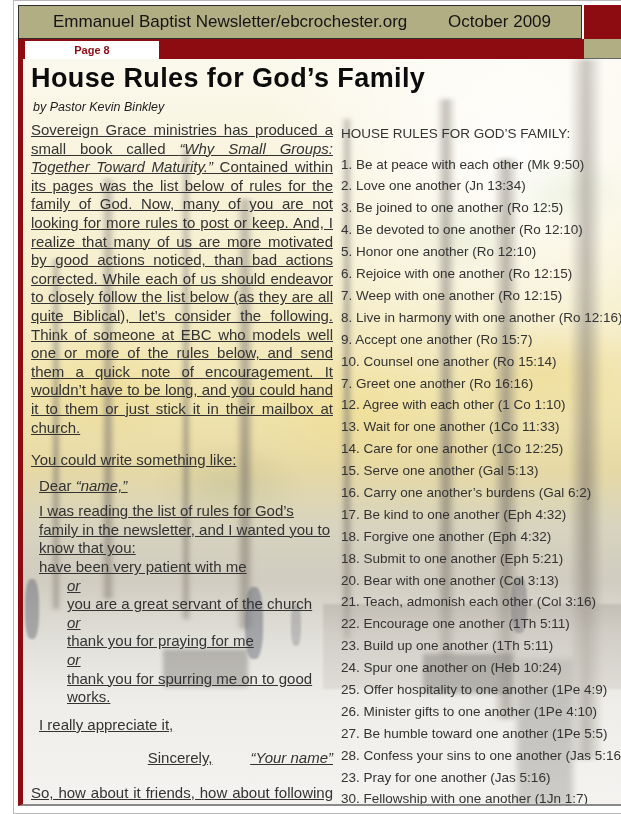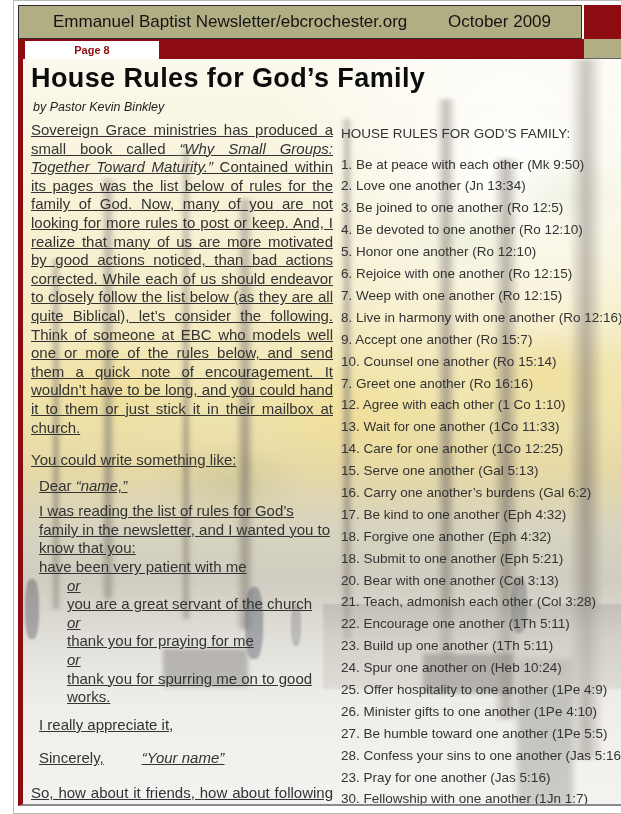--- a/index.html
+++ b/index.html
@@ -82,21 +82,21 @@
   .byline { position:absolute; left:10px; top:41px; font-size:12.5px; font-style:italic; color:#1d1d1d; }
 
   .col-left { position:absolute; left:8px; top:62px; width:302px; font-size:15px; line-height:18.6px; color:#333333;text-decoration:underline; }
   .intro { text-align:justify; }
   .prompt-line { margin-top:14px; }
   .letter { padding-left:8px; margin-top:7px; }
   .salutation { margin-bottom:7px; }
   .u-it { font-style:italic; text-decoration:underline; }
   .alt-indent { padding-left:28px; }
   .closing { margin-top:9px; }
-  .signoff-row { margin-top:15px; }
+  .signoff-row { margin-top:15px;text-align:right; }
   .sig-name { margin-left:38px; }
   .outro { margin-top:16px; text-align:justify; }
 
   .col-right { position:absolute; left:318px; top:66px; width:296px; font-size:13.5px; color:#333333; }
   .rules-heading { line-height:18.6px; margin-bottom:12px; }
   .rule-item { line-height:18.6px; margin-bottom:3.3px; white-space:nowrap; }
 </style>
 </head>
 <body>
 
@@ -177,21 +177,21 @@
           <div class="rule-item"><span>7. </span><span>Greet one another (Ro 16:16)</span></div>
           <div class="rule-item"><span>12. </span><span>Agree with each other (1 Co 1:10)</span></div>
           <div class="rule-item"><span>13. </span><span>Wait for one another (1Co 11:33)</span></div>
           <div class="rule-item"><span>14. </span><span>Care for one another (1Co 12:25)</span></div>
           <div class="rule-item"><span>15. </span><span>Serve one another (Gal 5:13)</span></div>
           <div class="rule-item"><span>16. </span><span>Carry one another’s burdens (Gal 6:2)</span></div>
           <div class="rule-item"><span>17. </span><span>Be kind to one another (Eph 4:32)</span></div>
           <div class="rule-item"><span>18. </span><span>Forgive one another (Eph 4:32)</span></div>
           <div class="rule-item"><span>18. </span><span>Submit to one another (Eph 5:21)</span></div>
           <div class="rule-item"><span>20. </span><span>Bear with one another (Col 3:13)</span></div>
-          <div class="rule-item"><span>21. </span><span>Teach, admonish each other (Col 3:28)</span></div>
+          <div class="rule-item"><span>21. </span><span>Teach, admonish each other (Col 3:16)</span></div>
           <div class="rule-item"><span>22. </span><span>Encourage one another (1Th 5:11)</span></div>
           <div class="rule-item"><span>23. </span><span>Build up one another (1Th 5:11)</span></div>
           <div class="rule-item"><span>24. </span><span>Spur one another on (Heb 10:24)</span></div>
           <div class="rule-item"><span>25. </span><span>Offer hospitality to one another (1Pe 4:9)</span></div>
           <div class="rule-item"><span>26. </span><span>Minister gifts to one another (1Pe 4:10)</span></div>
           <div class="rule-item"><span>27. </span><span>Be humble toward one another (1Pe 5:5)</span></div>
           <div class="rule-item"><span>28. </span><span>Confess your sins to one another (Jas 5:16)</span></div>
           <div class="rule-item"><span>23. </span><span>Pray for one another (Jas 5:16)</span></div>
           <div class="rule-item"><span>30. </span><span>Fellowship with one another (1Jn 1:7)</span></div>
         </div>

